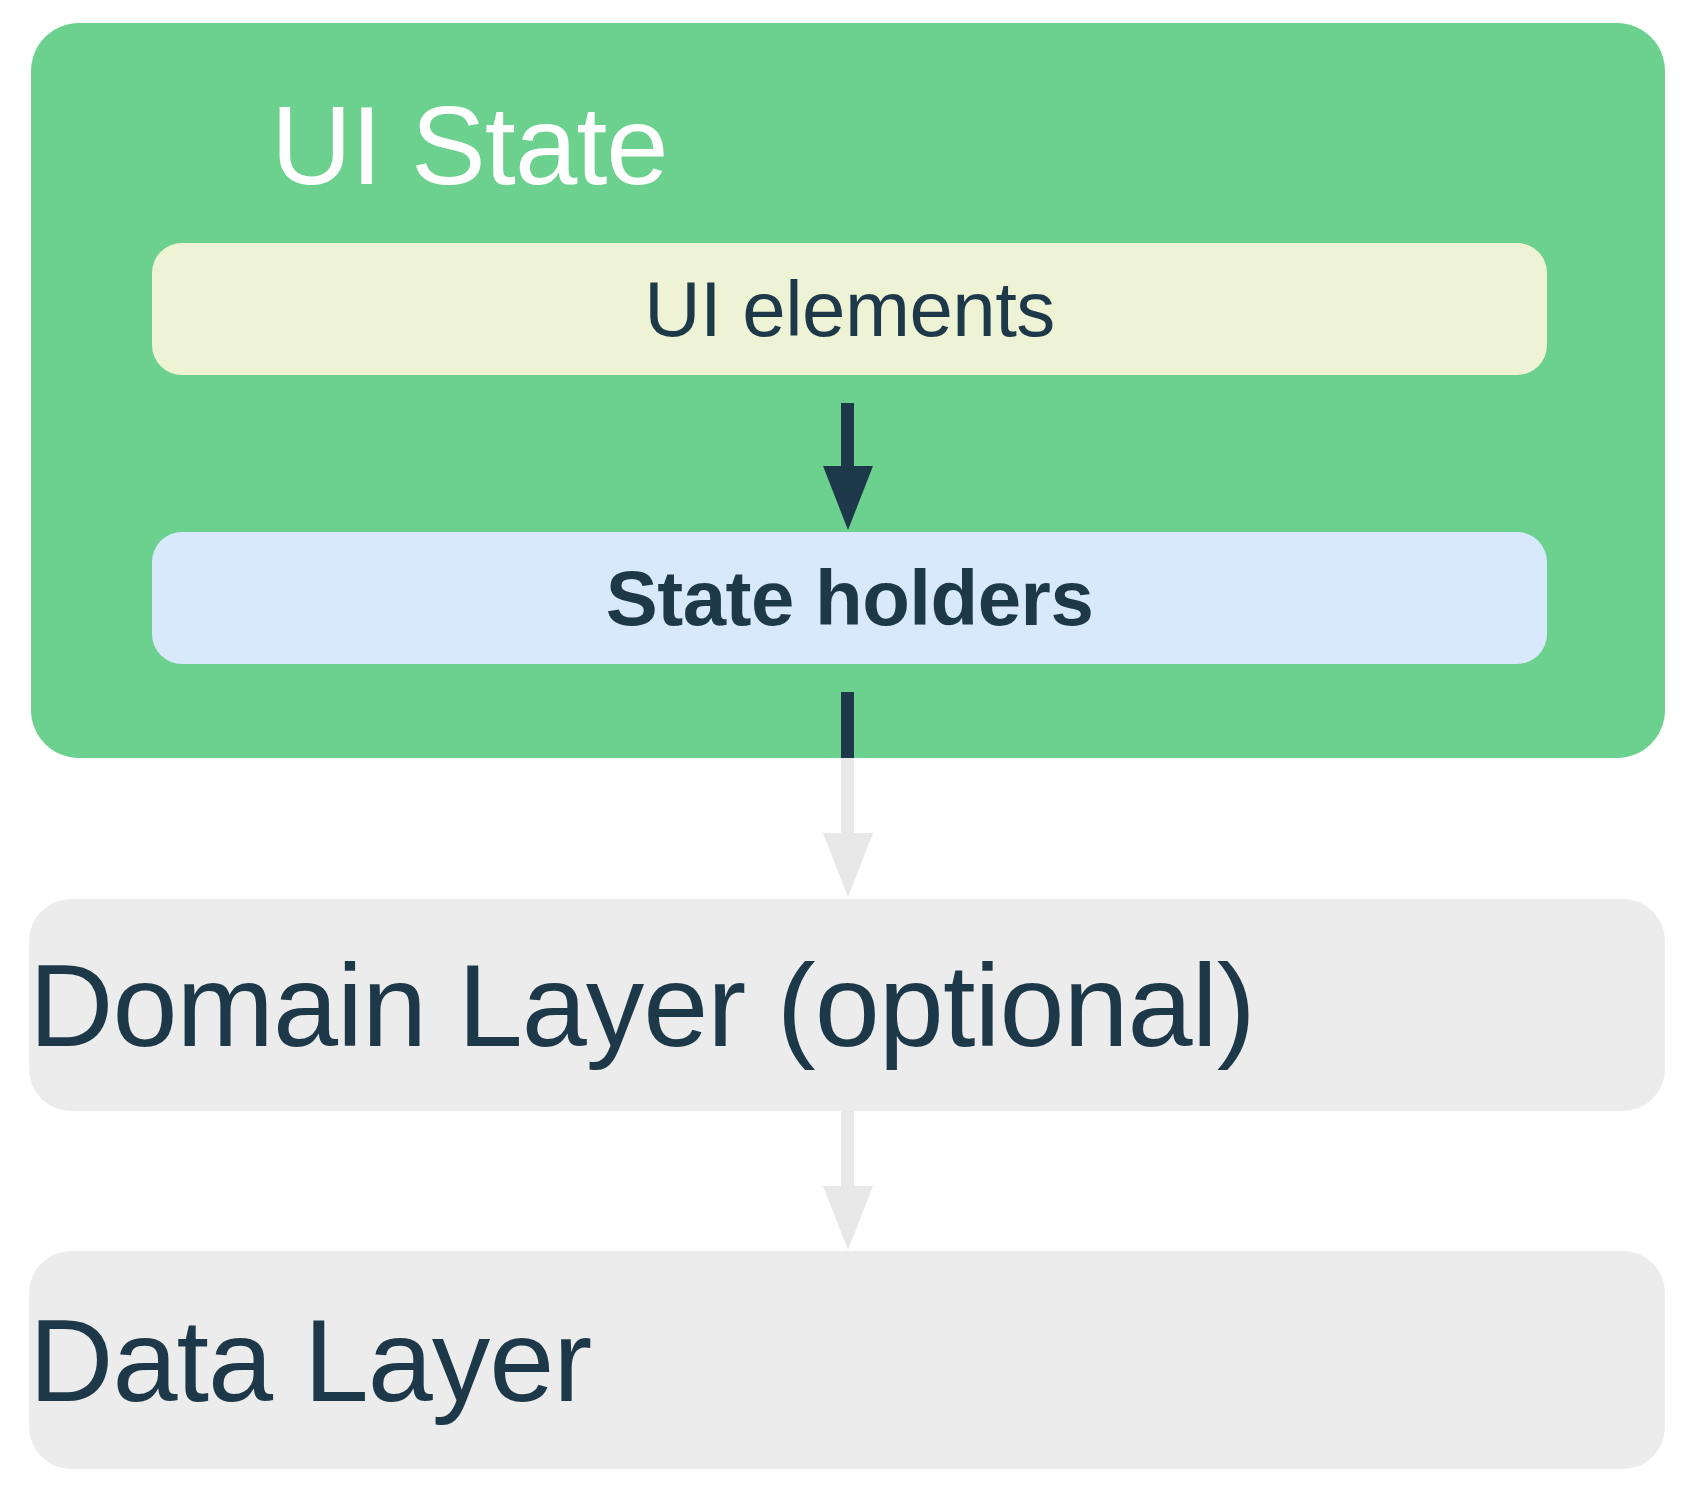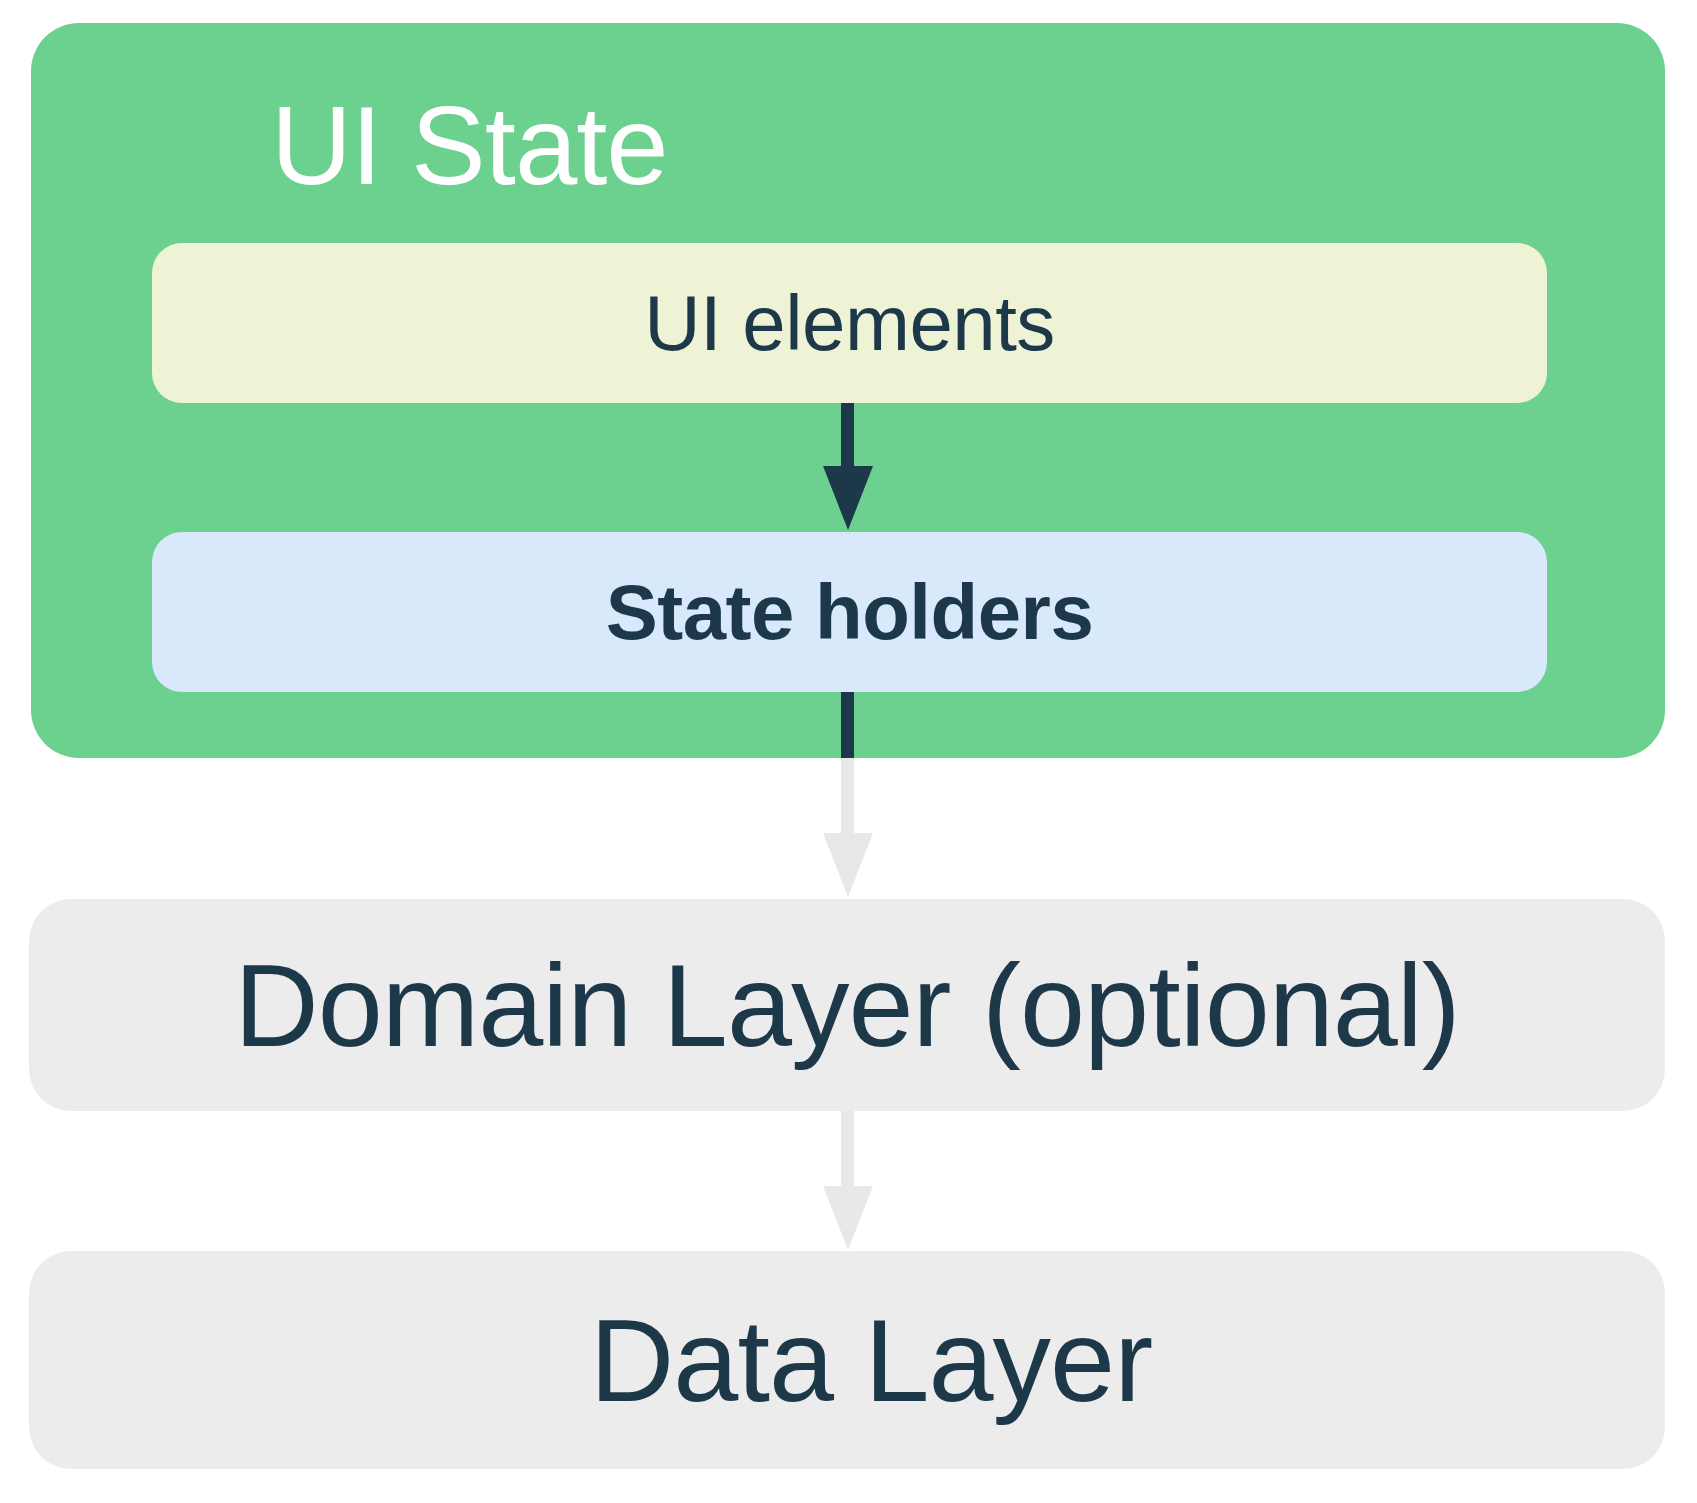--- a/index.html
+++ b/index.html
@@ -30,45 +30,45 @@
     display: flex; align-items: center;
     color: var(--white, #ffffff);
     font-size: 112px;
     letter-spacing: -1px;
     white-space: nowrap;
   }
 
   
   .inner-box {
     left: 152px;
-    width: 1395px; height: 160px;
+    width: 1395px; height: 132px;
     border-radius: 30px;
     display: flex; align-items: center; justify-content: center;
     color: var(--navy, #1D3849);
     font-size: 78px;
     letter-spacing: -0.5px;
     white-space: nowrap;
   }
   .cream-box { top: 243px; background: var(--cream, #EFF3D5); }
   .blue-box  { top: 532px; background: var(--blue, #D7E9FA); font-weight: bold; }
 
   
   .gray-box {
     left: 29px;
     width: 1636px;
     background: var(--gray, #ECECEC);
     border-radius: 42px;
-    display: flex; align-items: center; justify-content: center;
+    display: flex; align-items: center; 
     color: var(--navy, #1D3849);
     font-size: 117px;
     letter-spacing: -1px;
     white-space: nowrap;
   }
   .domain-box { top: 899px; height: 212px; }
-  .data-box   { top: 1251px; height: 218px; padding-left: 48px; }
+  .data-box   { top: 1251px; height: 218px; }
 
   
   .shaft { left: 841px; width: 13px; }
   .shaft-dark  { background: var(--navy, #1D3849); }
   .shaft-light { background: var(--arrow-gray, #E8E8E8); }
   .head {
     left: 823px; width: 0; height: 0;
     border-left: 25px solid transparent;
     border-right: 25px solid transparent;
   }

